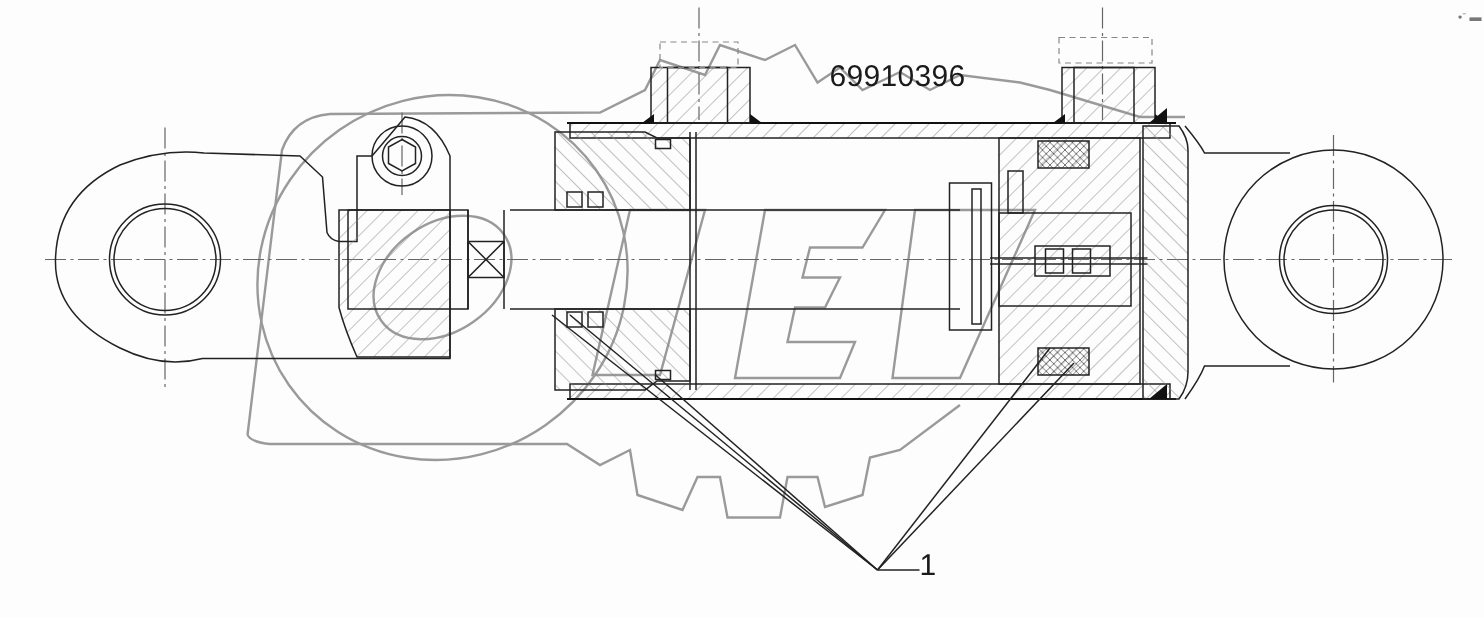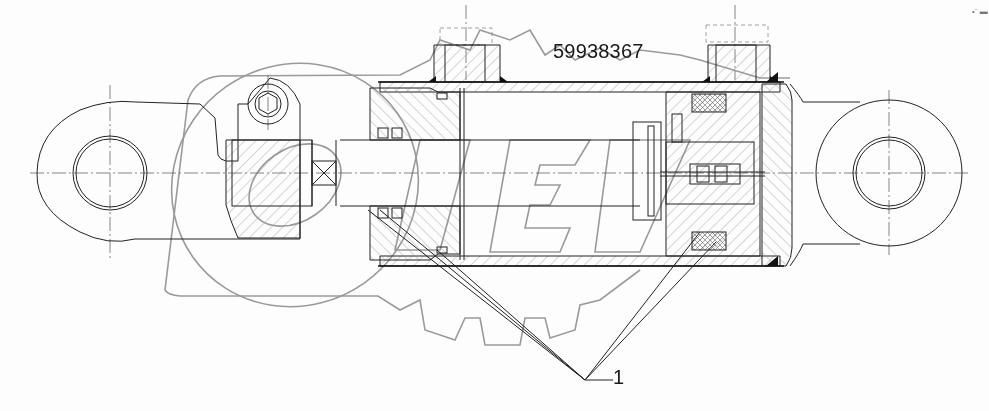--- a/index.html
+++ b/index.html
@@ -141,15 +141,15 @@
   <g>
     <line class="thin" x1="585" y1="380" x2="613" y2="380"></line>
     <line class="thin" x1="585" y1="380" x2="368" y2="210"></line>
     <line class="thin" x1="585" y1="380" x2="380" y2="210"></line>
     <line class="thin" x1="585" y1="380" x2="437" y2="250"></line>
     <line class="thin" x1="585" y1="380" x2="700" y2="232"></line>
     <line class="thin" x1="585" y1="380" x2="716" y2="242"></line>
   </g>
 </svg>
 
-<div class="part-number">59938367</div>
+<div class="part-number">69910396</div>
 <div class="callout-label">1</div>
 <div class="corner-mark">•⁻ ▬</div>
 
 </body></html>

